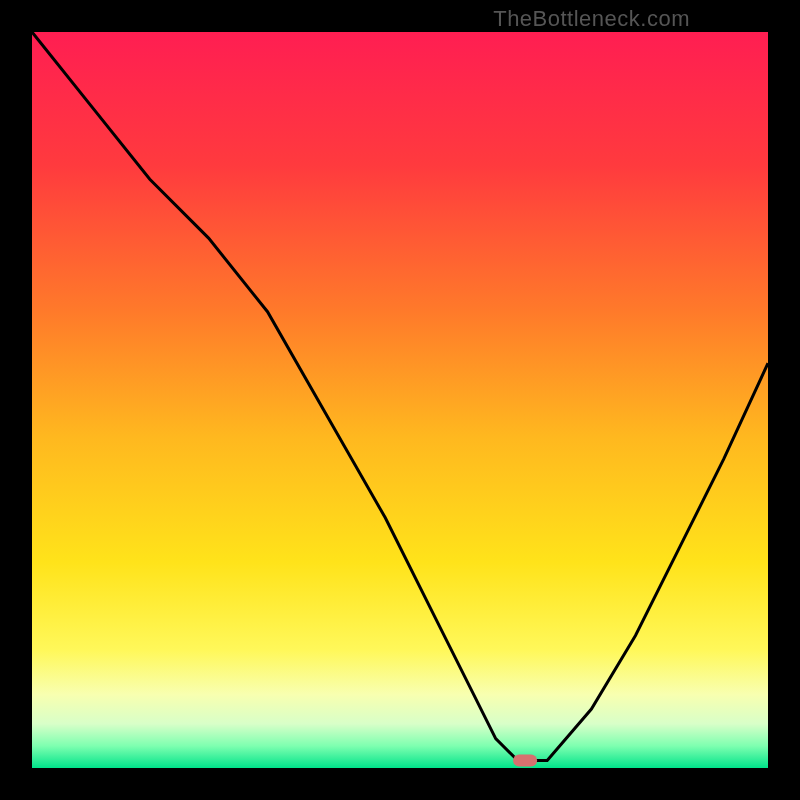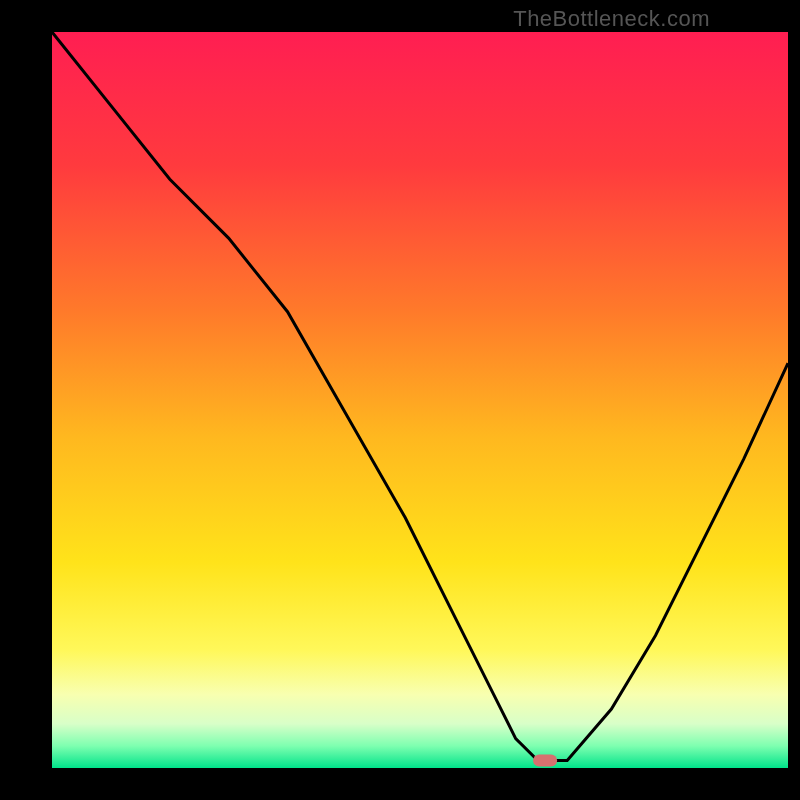--- a/index.html
+++ b/index.html
@@ -9,21 +9,20 @@
     width: 800px;
     height: 800px;
     overflow: hidden;
     font-family: Arial, Helvetica, sans-serif;
   }
   .frame {
     position: relative;
     width: 708px;
     height: 800px;
     background: #000;
-    margin-left: 20px;
   }
   .watermark {
     position: absolute;
     top: 6px;
     right: 18px;
     color: #555;
     font-size: 22px;
     font-weight: 500;
     letter-spacing: 0.5px;
   }

